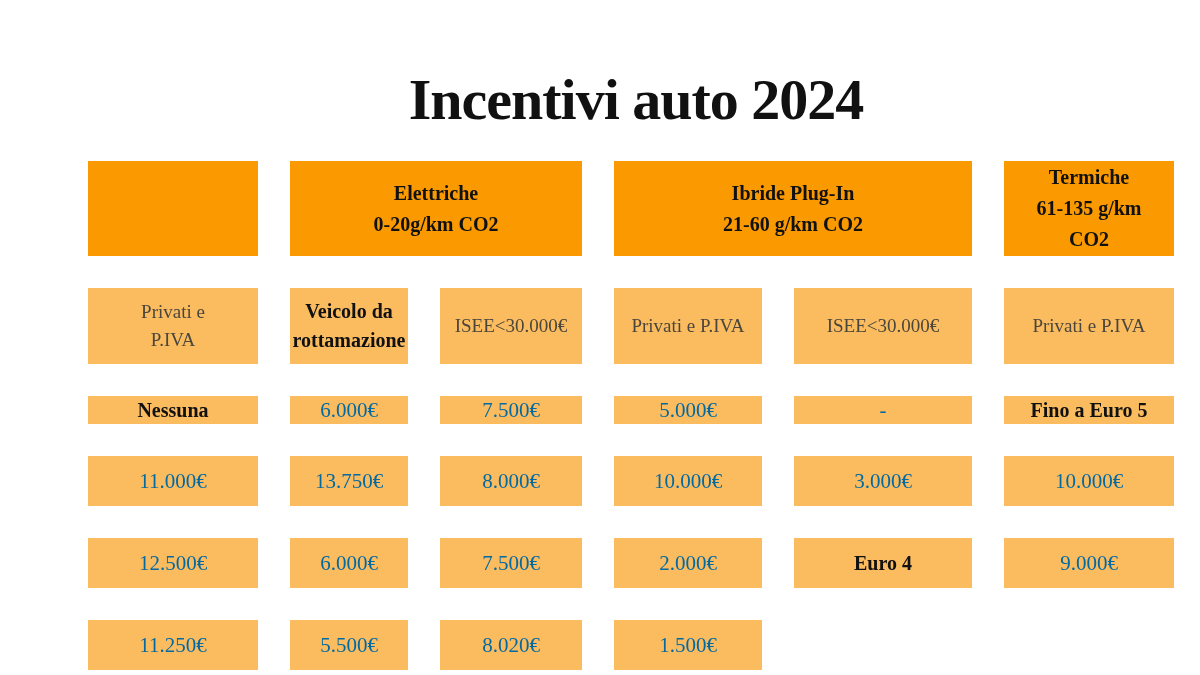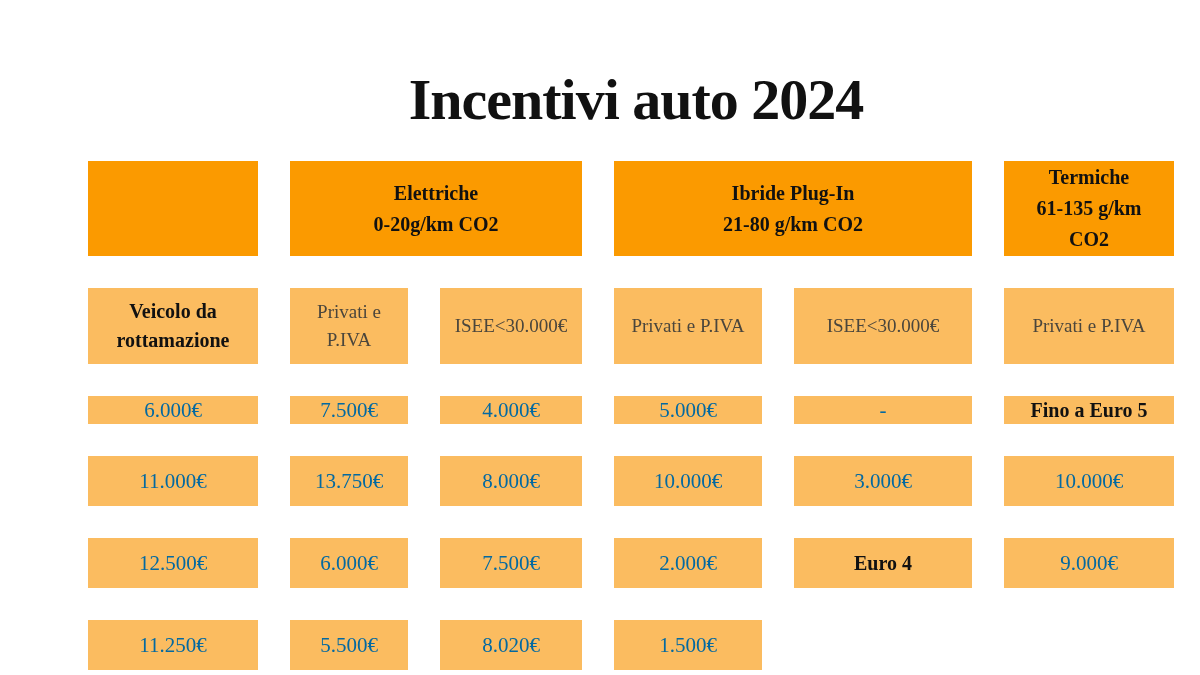--- a/index.html
+++ b/index.html
@@ -65,37 +65,37 @@
 <body>
 
 <h1 class="title">Incentivi auto 2024</h1>
 
 <div class="grid">
 
   <div class="cell hdr"></div>
   <div class="cell hdr span2">Elettriche
 0-20g/km CO2</div>
   <div class="cell hdr span2">Ibride Plug-In
-21-80 g/km CO2</div>
+21-60 g/km CO2</div>
   <div class="cell hdr">Termiche
 61-135 g/km
 CO2</div>
 
+  <div class="cell sub">Privati e
+P.IVA</div>
   <div class="cell rowlabel">Veicolo da
 rottamazione</div>
-  <div class="cell sub">Privati e
-P.IVA</div>
   <div class="cell sub">ISEE&lt;30.000€</div>
   <div class="cell sub">Privati e P.IVA</div>
   <div class="cell sub">ISEE&lt;30.000€</div>
   <div class="cell sub">Privati e P.IVA</div>
 
+  <div class="cell rowlabel">Nessuna</div>
   <div class="cell val">6.000€</div>
   <div class="cell val">7.500€</div>
-  <div class="cell val">4.000€</div>
   <div class="cell val">5.000€</div>
   <div class="cell val">-</div>
 
   <div class="cell rowlabel">Fino a Euro 5</div>
   <div class="cell val">11.000€</div>
   <div class="cell val">13.750€</div>
   <div class="cell val">8.000€</div>
   <div class="cell val">10.000€</div>
   <div class="cell val">3.000€</div>
 

